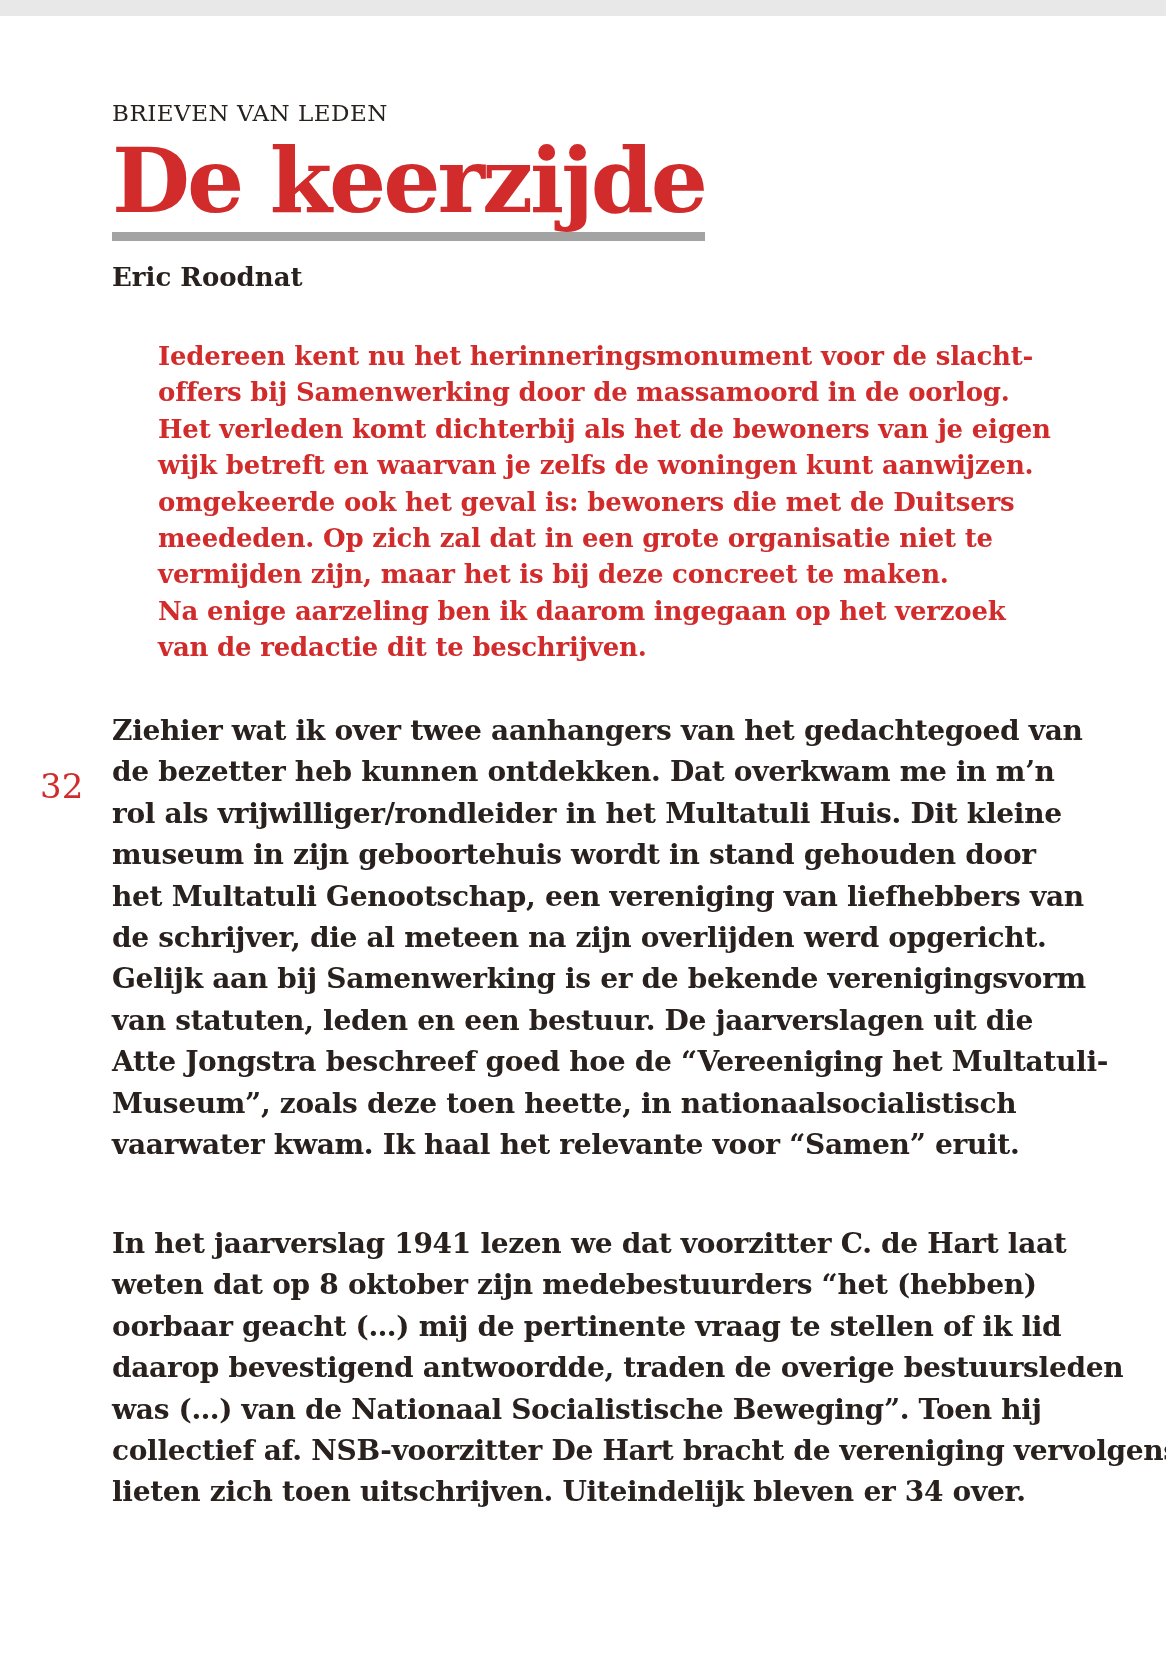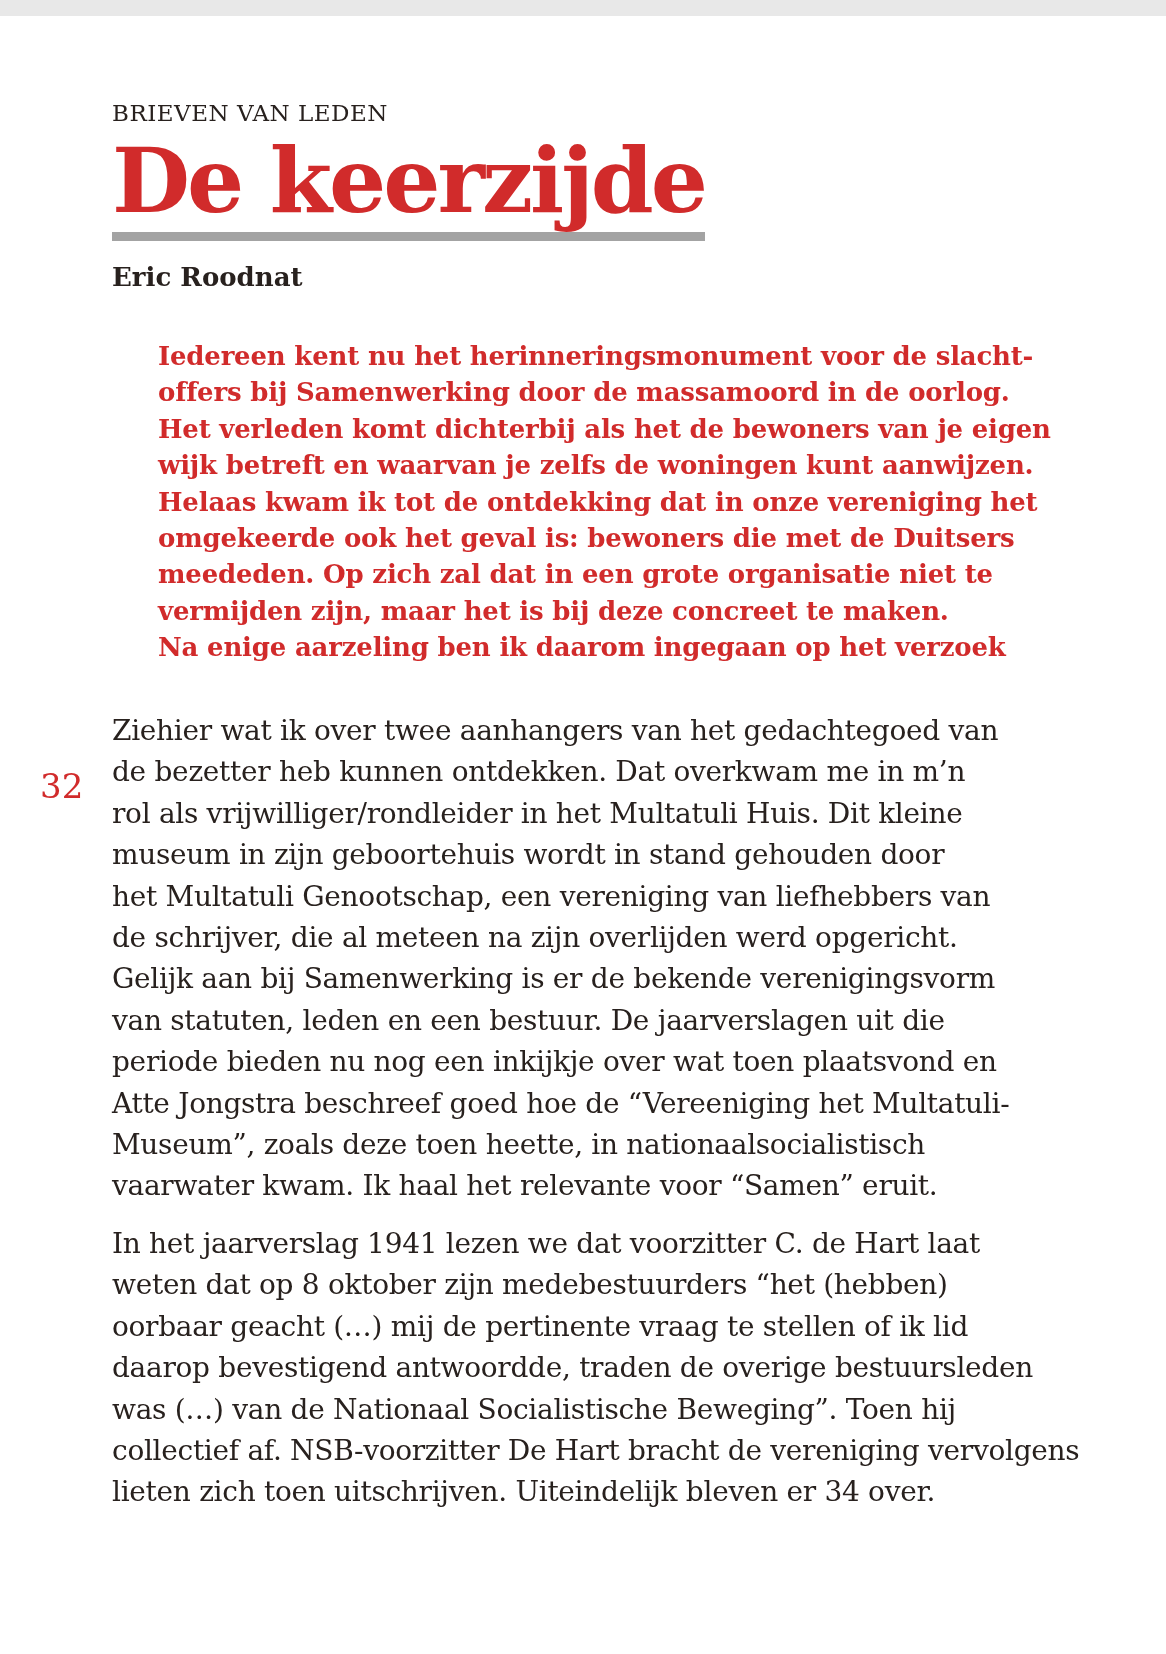--- a/index.html
+++ b/index.html
@@ -51,59 +51,58 @@
     color:#d12b2b;
     text-align:center;
   }
   .body-par{
     position:absolute;left:112px;
     font-size:28px;font-weight:normal;
     line-height:41.4px;
     letter-spacing:-0.3px;
     color:#28211e;
   }
-  .body-par .line{white-space:nowrap;}
+  .body-par .line{white-space:nowrap;font-weight:bold;}
   .par-1{top:694px;}
   .par-2{top:1207px;}
 </style>
 </head>
 <body>
 
 <div class="page">
 
   <div class="kicker">BRIEVEN VAN LEDEN</div>
 
   <h1 class="headline" style="margin:0;">De keerzijde</h1>
 
   <div class="byline">Eric Roodnat</div>
 
   <div class="intro">
     <div class="line">Iedereen kent nu het herinneringsmonument voor de slacht-</div>
     <div class="line">offers bij Samenwerking door de massamoord in de oorlog.</div>
     <div class="line">Het verleden komt dichterbij als het de bewoners van je eigen</div>
     <div class="line">wijk betreft en waarvan je zelfs de woningen kunt aanwijzen.</div>
-    <div class="line">Helaas kwam ik tot de ontdekking dat in onze vereniging het</div>
     <div class="line">omgekeerde ook het geval is: bewoners die met de Duitsers</div>
     <div class="line">meededen. Op zich zal dat in een grote organisatie niet te</div>
     <div class="line">vermijden zijn, maar het is bij deze concreet te maken.</div>
     <div class="line">Na enige aarzeling ben ik daarom ingegaan op het verzoek</div>
+    <div class="line">van de redactie dit te beschrijven.</div>
   </div>
 
   <div class="page-number">32</div>
 
   <div class="body-par par-1">
     <div class="line">Ziehier wat ik over twee aanhangers van het gedachtegoed van</div>
     <div class="line">de bezetter heb kunnen ontdekken. Dat overkwam me in m’n</div>
     <div class="line">rol als vrijwilliger/rondleider in het Multatuli Huis. Dit kleine</div>
     <div class="line">museum in zijn geboortehuis wordt in stand gehouden door</div>
     <div class="line">het Multatuli Genootschap, een vereniging van liefhebbers van</div>
     <div class="line">de schrijver, die al meteen na zijn overlijden werd opgericht.</div>
     <div class="line">Gelijk aan bij Samenwerking is er de bekende verenigingsvorm</div>
     <div class="line">van statuten, leden en een bestuur. De jaarverslagen uit die</div>
-    <div class="line">periode bieden nu nog een inkijkje over wat toen plaatsvond en</div>
     <div class="line">Atte Jongstra beschreef goed hoe de “Vereeniging het Multatuli-</div>
     <div class="line">Museum”, zoals deze toen heette, in nationaalsocialistisch</div>
     <div class="line">vaarwater kwam. Ik haal het relevante voor “Samen” eruit.</div>
   </div>
 
   <div class="body-par par-2">
     <div class="line">In het jaarverslag 1941 lezen we dat voorzitter C. de Hart laat</div>
     <div class="line">weten dat op 8 oktober zijn medebestuurders “het (hebben)</div>
     <div class="line">oorbaar geacht (…) mij de pertinente vraag te stellen of ik lid</div>
     <div class="line">daarop bevestigend antwoordde, traden de overige bestuursleden</div>

